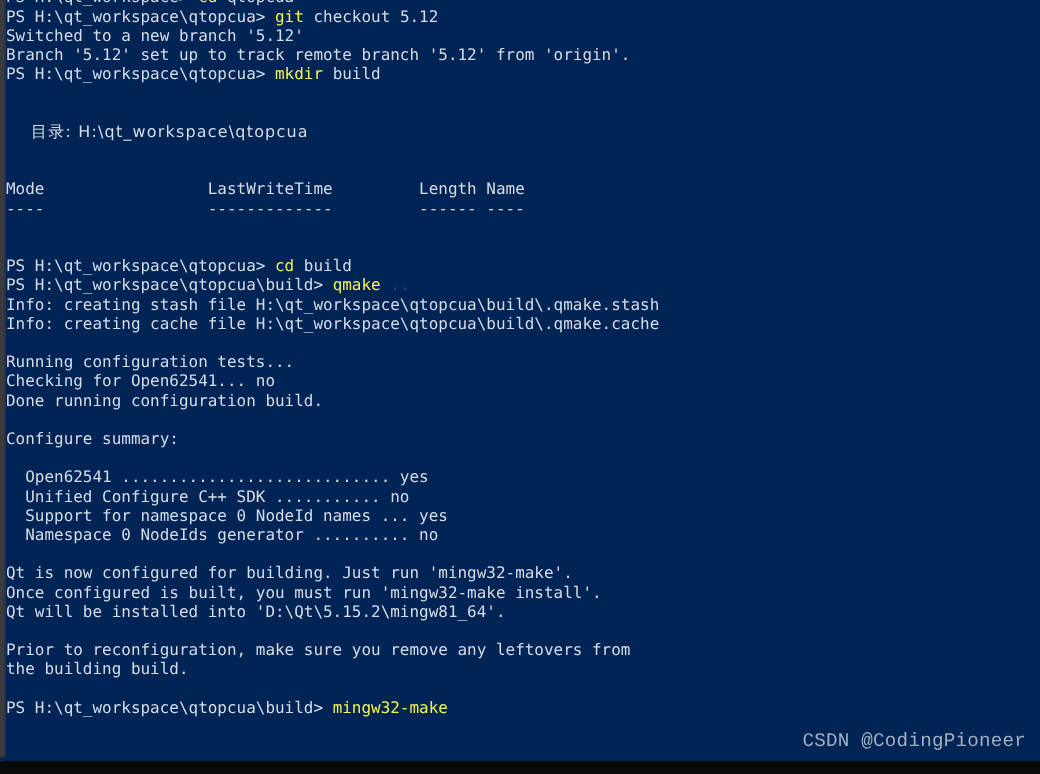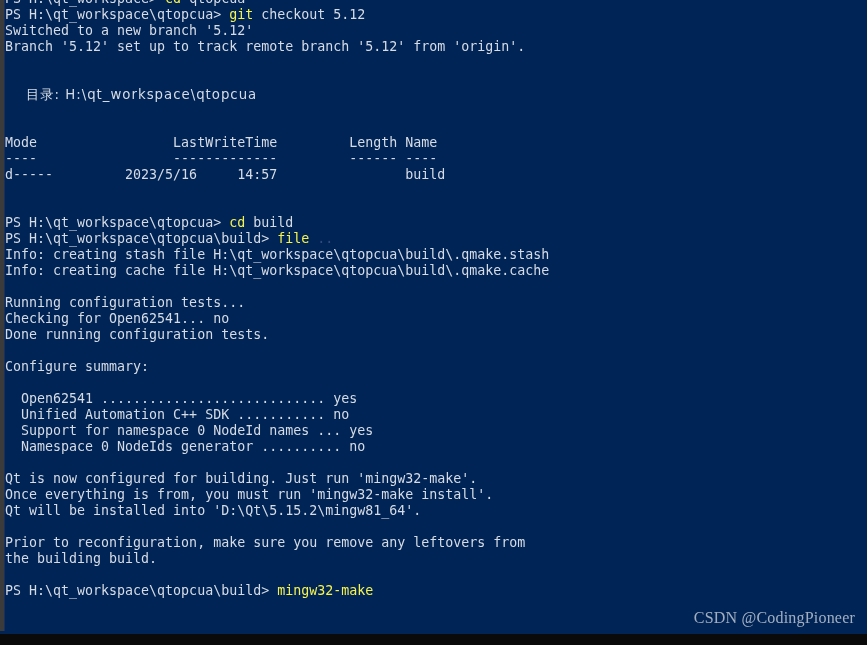--- a/index.html
+++ b/index.html
@@ -65,21 +65,21 @@
     letter-spacing: 1px;
     text-align: center;
   }
   .blank { height: 16px; }
   #watermark {
     position: absolute;
     right: 12px;
     bottom: 8px;
     color: #b9c2cf;
     opacity: 0.88;
-    font-family: Liberation Serif, serif;
+    font-family: Liberation Mono, monospace;
     font-size: 16px;
     letter-spacing: 0.2px;
     z-index: 10;
     pointer-events: none;
   }
   #bottom-fade {
     position: absolute;
     left: 0;
     bottom: 0;
     width: 867px;
@@ -92,48 +92,48 @@
 <body>
 
 <div id="terminal">
   <div id="left-edge"></div>
   <div id="left-edge-inner"></div>
   <div id="screen">
       <div class="line" id="l00"><span class="c-white">PS H:\qt_workspace&gt; </span><span class="c-yellow">cd</span><span class="c-white"> qtopcua</span></div>
       <div class="line" id="l01"><span class="c-white">PS H:\qt_workspace\qtopcua&gt; </span><span class="c-yellow">git</span><span class="c-white"> checkout 5.12</span></div>
       <div class="line" id="l02"><span class="c-white">Switched to a new branch '5.12'</span></div>
       <div class="line" id="l03"><span class="c-white">Branch '5.12' set up to track remote branch '5.12' from 'origin'.</span></div>
+      <div class="line" id="l04"><span class="c-white">PS H:\qt_workspace\qtopcua&gt; </span><span class="c-yellow">mkdir</span><span class="c-white"> build</span></div>
       <div class="line blank" id="l05"> </div>
       <div class="line blank" id="l06"> </div>
       <div class="line" id="l07"><span class="c-white c-cn">    目录: H:\qt_workspace\qtopcua</span></div>
       <div class="line blank" id="l08"> </div>
       <div class="line blank" id="l09"> </div>
       <div class="line" id="l10"><span class="c-white">Mode                 LastWriteTime         Length Name</span></div>
       <div class="line" id="l11"><span class="c-white">----                 -------------         ------ ----</span></div>
-      <div class="line" id="l12"><span class="c-white">d-----         2023/5/16     14:57                build</span></div>
       <div class="line blank" id="l13"> </div>
       <div class="line blank" id="l14"> </div>
       <div class="line" id="l15"><span class="c-white">PS H:\qt_workspace\qtopcua&gt; </span><span class="c-yellow">cd</span><span class="c-white"> build</span></div>
-      <div class="line" id="l16"><span class="c-white">PS H:\qt_workspace\qtopcua\build&gt; </span><span class="c-yellow">file</span><span class="c-white"> </span><span class="c-dim">..</span></div>
+      <div class="line" id="l16"><span class="c-white">PS H:\qt_workspace\qtopcua\build&gt; </span><span class="c-yellow">qmake</span><span class="c-white"> </span><span class="c-dim">..</span></div>
       <div class="line" id="l17"><span class="c-white">Info: creating stash file H:\qt_workspace\qtopcua\build\.qmake.stash</span></div>
       <div class="line" id="l18"><span class="c-white">Info: creating cache file H:\qt_workspace\qtopcua\build\.qmake.cache</span></div>
       <div class="line blank" id="l19"> </div>
       <div class="line" id="l20"><span class="c-white">Running configuration tests...</span></div>
       <div class="line" id="l21"><span class="c-white">Checking for Open62541... no</span></div>
-      <div class="line" id="l23"><span class="c-white">Done running configuration tests.</span></div>
+      <div class="line" id="l23"><span class="c-white">Done running configuration build.</span></div>
       <div class="line blank" id="l24"> </div>
       <div class="line" id="l25"><span class="c-white">Configure summary:</span></div>
       <div class="line blank" id="l26"> </div>
       <div class="line" id="l28"><span class="c-white">  Open62541 ............................ yes</span></div>
-      <div class="line" id="l29"><span class="c-white">  Unified Automation C++ SDK ........... no</span></div>
+      <div class="line" id="l29"><span class="c-white">  Unified Configure C++ SDK ........... no</span></div>
       <div class="line" id="l30"><span class="c-white">  Support for namespace 0 NodeId names ... yes</span></div>
       <div class="line" id="l31"><span class="c-white">  Namespace 0 NodeIds generator .......... no</span></div>
       <div class="line blank" id="l32"> </div>
       <div class="line" id="l33"><span class="c-white">Qt is now configured for building. Just run 'mingw32-make'.</span></div>
-      <div class="line" id="l34"><span class="c-white">Once everything is from, you must run 'mingw32-make install'.</span></div>
+      <div class="line" id="l34"><span class="c-white">Once configured is built, you must run 'mingw32-make install'.</span></div>
       <div class="line" id="l35"><span class="c-white">Qt will be installed into 'D:\Qt\5.15.2\mingw81_64'.</span></div>
       <div class="line blank" id="l36"> </div>
       <div class="line" id="l37"><span class="c-white">Prior to reconfiguration, make sure you remove any leftovers from</span></div>
       <div class="line" id="l38"><span class="c-white">the building build.</span></div>
       <div class="line blank" id="l39"> </div>
       <div class="line" id="l40"><span class="c-white">PS H:\qt_workspace\qtopcua\build&gt; </span><span class="c-yellow">mingw32-make</span></div>
     </div>
   <div id="bottom-fade"></div>
   <div id="watermark">CSDN @CodingPioneer</div>
 </div>

